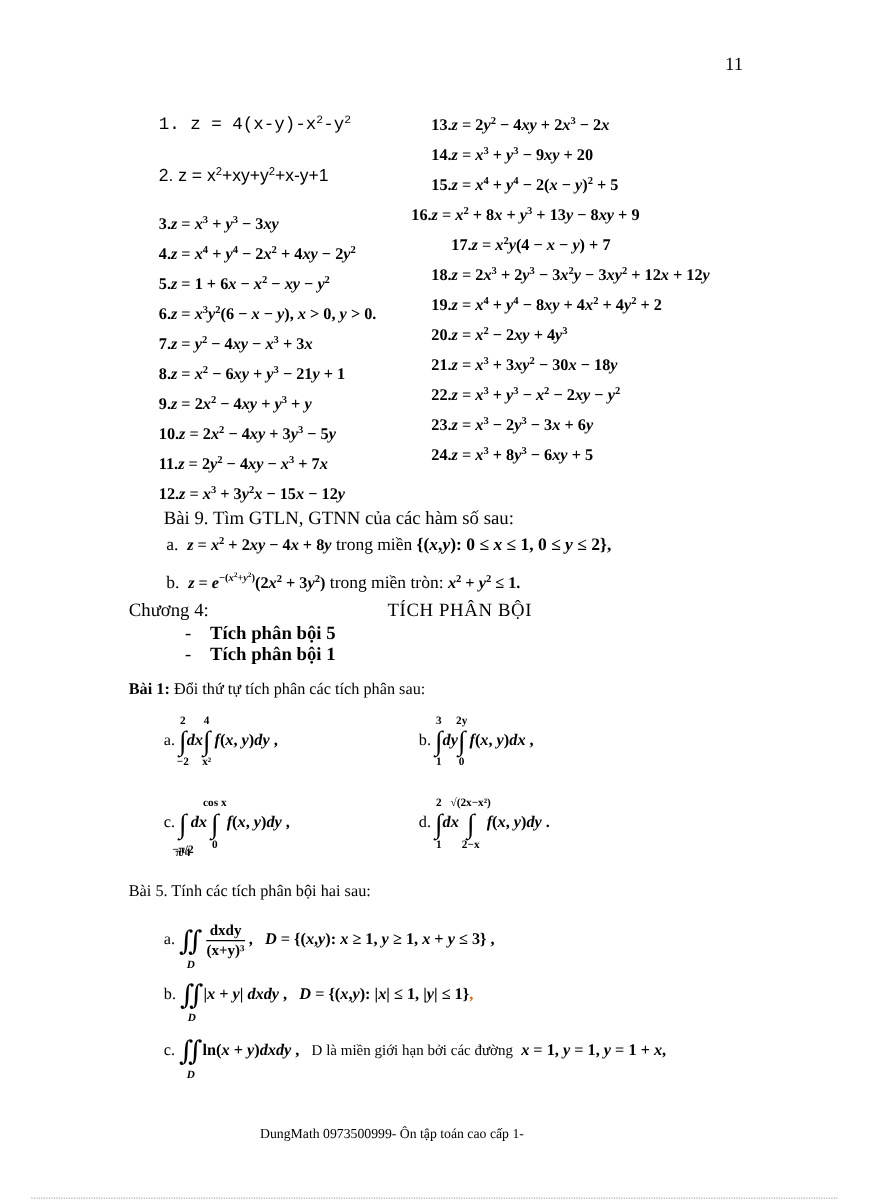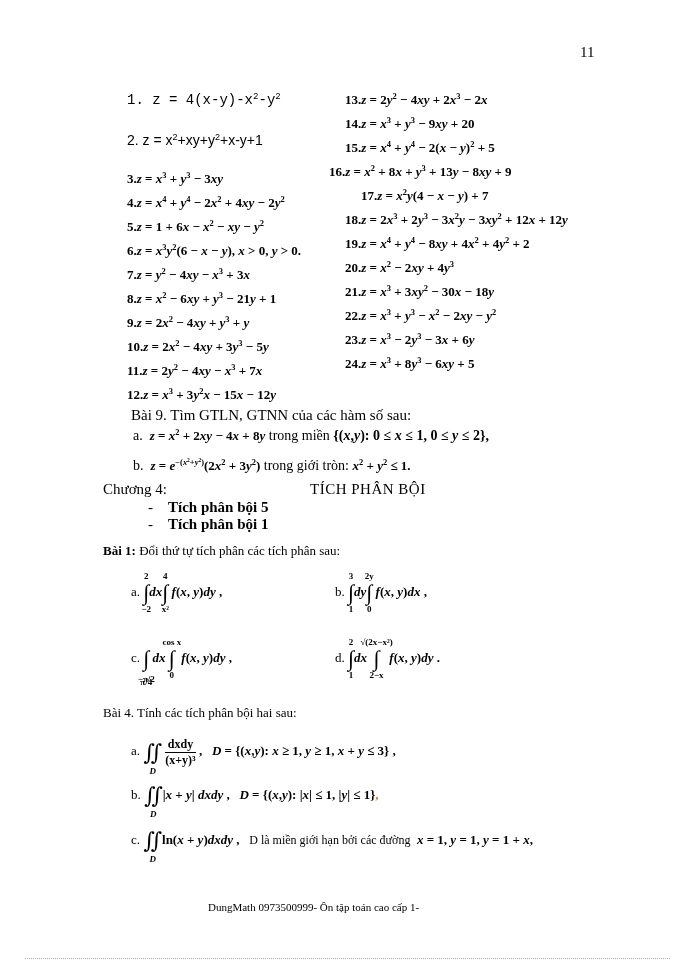--- a/index.html
+++ b/index.html
@@ -60,21 +60,21 @@
 <div class="abs hdr" style="left:87px; top:407px;margin-left:44px;">Bài 9. Tìm GTLN, GTNN của các hàm số sau:</div>
 <div class="abs" style="left:133px; top:428px; font-size:14px;">
   <span>a.</span>&nbsp;
   <span class="eq"><i>z</i> = <i>x</i><sup>2</sup> + 2<i>xy</i> − 4<i>x</i> + 8<i>y</i></span>
   <span>trong miền</span>
   <span class="eq" style="font-size:14px;">{(<i>x</i>,<i>y</i>): 0 ≤ <i>x</i> ≤ 1, 0 ≤ <i>y</i> ≤ 2},</span>
 </div>
 <div class="abs" style="left:133px; top:458px; font-size:14px;">
   <span>b.</span>&nbsp;
   <span class="eq"><i>z</i> = <i>e</i><sup>−(<i>x</i><sup>2</sup>+<i>y</i><sup>2</sup>)</sup>(2<i>x</i><sup>2</sup> + 3<i>y</i><sup>2</sup>)</span>
-  <span>trong giới tròn:</span>
+  <span>trong miền tròn:</span>
   <span class="eq"><i>x</i><sup>2</sup> + <i>y</i><sup>2</sup> ≤ 1.</span>
 </div>
 
 <div class="abs hdr" style="left:103px; top:481px;">Chương 4:</div>
 <div class="abs hdr" style="left:310px; top:481px; letter-spacing:0.5px;">TÍCH PHÂN BỘI</div>
 <div class="abs hdr" style="left:148px; top:499px;">
   <span>-</span>&nbsp;&nbsp;&nbsp;&nbsp;<b>Tích phân bội 5</b>
 </div>
 <div class="abs hdr" style="left:148px; top:516px;">
   <span>-</span>&nbsp;&nbsp;&nbsp;&nbsp;<b>Tích phân bội 1</b>
@@ -100,21 +100,21 @@
   <span class="intg">∫<span class="lim-top" style="top:-14px;margin-top:44px;">π/4</span><span class="lim-bot" style="bottom:-14px;">−π/2</span></span>&nbsp;<i>dx</i>&nbsp;<span class="intg">∫<span class="lim-top">cos x</span><span class="lim-bot">0</span></span>
   &nbsp;<i>f</i>(<i>x</i>, <i>y</i>)<i>dy</i> ,
 </div>
 <div class="abs eq" style="left:335px; top:648px;">
   <span style="font-weight:normal;">d.</span>
   <span class="intg">∫<span class="lim-top">2</span><span class="lim-bot">1</span></span><i>dx</i>&nbsp;&nbsp;<span class="intg">∫<span class="lim-top">√(2x−x²)</span><span class="lim-bot">2−x</span></span>
   &nbsp;&nbsp;<i>f</i>(<i>x</i>, <i>y</i>)<i>dy</i> .
 </div>
 
 <div class="abs small" style="left:103px; top:705px;">
-  <span>Bài 4.  Tính các tích phân bội hai sau:</span>
+  <span>Bài 5.  Tính các tích phân bội hai sau:</span>
 </div>
 
 <div class="abs eq" style="left:131px; top:737px;">
   <span style="font-weight:normal;">a.</span>
   <span class="intg">∬<span class="lim-bot" style="bottom:-12px; font-style:italic;">D</span></span>
   <span class="frac"><span class="num">dxdy</span><span class="den">(x+y)³</span></span>
   <span>,</span>&nbsp;&nbsp;
   <span><i>D</i> = {(<i>x</i>,<i>y</i>): <i>x</i> ≥ 1, <i>y</i> ≥ 1, <i>x</i> + <i>y</i> ≤ 3} ,</span>
 </div>
 

